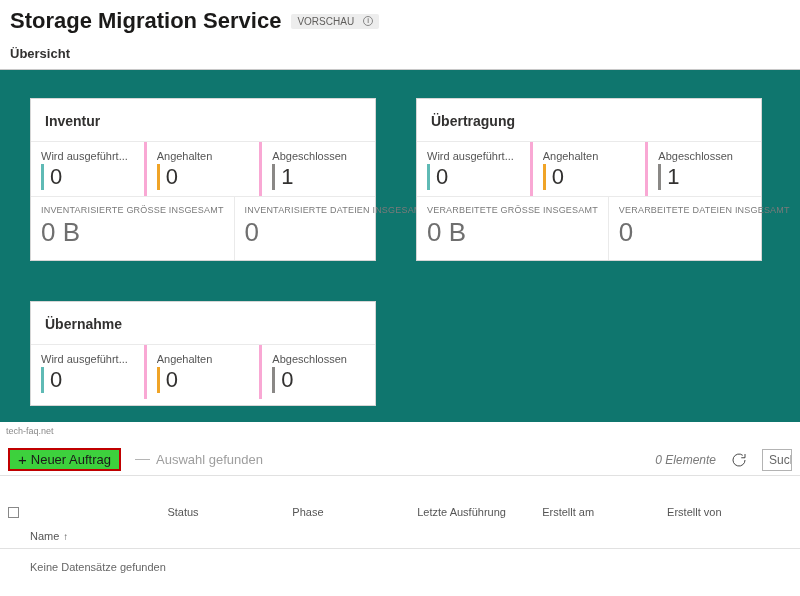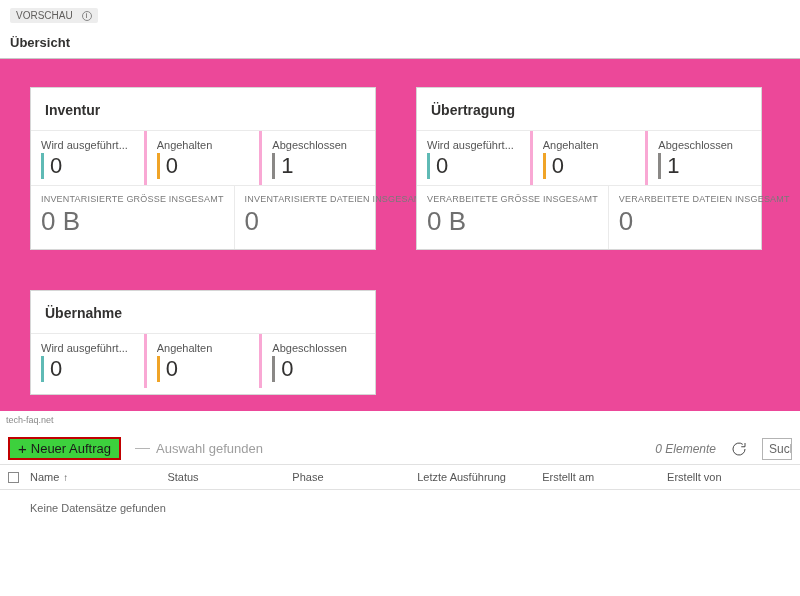--- a/index.html
+++ b/index.html
@@ -43,21 +43,21 @@
     font-size: 8px;
     line-height: 1;
   }
   .subheader {
     padding: 6px 10px 8px 10px;
     border-bottom: 1px solid #c8c8c8;
     font-weight: 600;
     font-size: 13px;
   }
   .dashboard {
-    background: #ec4899;
+    background: #0f766e;
     padding: 28px 14px 16px 30px;
     display: flex;
     flex-wrap: wrap;
     gap: 40px;
   }
   .card {
     background: #fff;
     border: 1px solid #d6d6d6;
     width: 346px;
     padding: 0;
@@ -195,32 +195,33 @@
   .gh-check {
     width: 22px;
     display: flex;
     align-items: center;
   }
   .gh-check .box {
     width: 11px; height: 11px;
     border: 1px solid #888;
   }
   .gh-col { flex: 1; }
-  .gh-name { flex: 1.1; display: flex; align-items: flex-end; gap: 4px; }
+  .gh-name { flex: 1.1; display: flex; align-items: flex-end; gap: 4px; margin-top: 48px; }
   .gh-name .arrow { font-size: 10px; }
   .grid-empty {
     padding: 12px 30px;
     font-size: 11px;
     color: #666;
   }
 </style>
 </head>
 <body>
 
 <div class="header">
+  <h1>Storage Migration Service</h1>
   <span class="preview-badge">
     <span>VORSCHAU</span>
     <span class="info-icon">i</span>
   </span>
 </div>
 
 <div class="subheader">Übersicht</div>
 
 <div class="dashboard">
 

